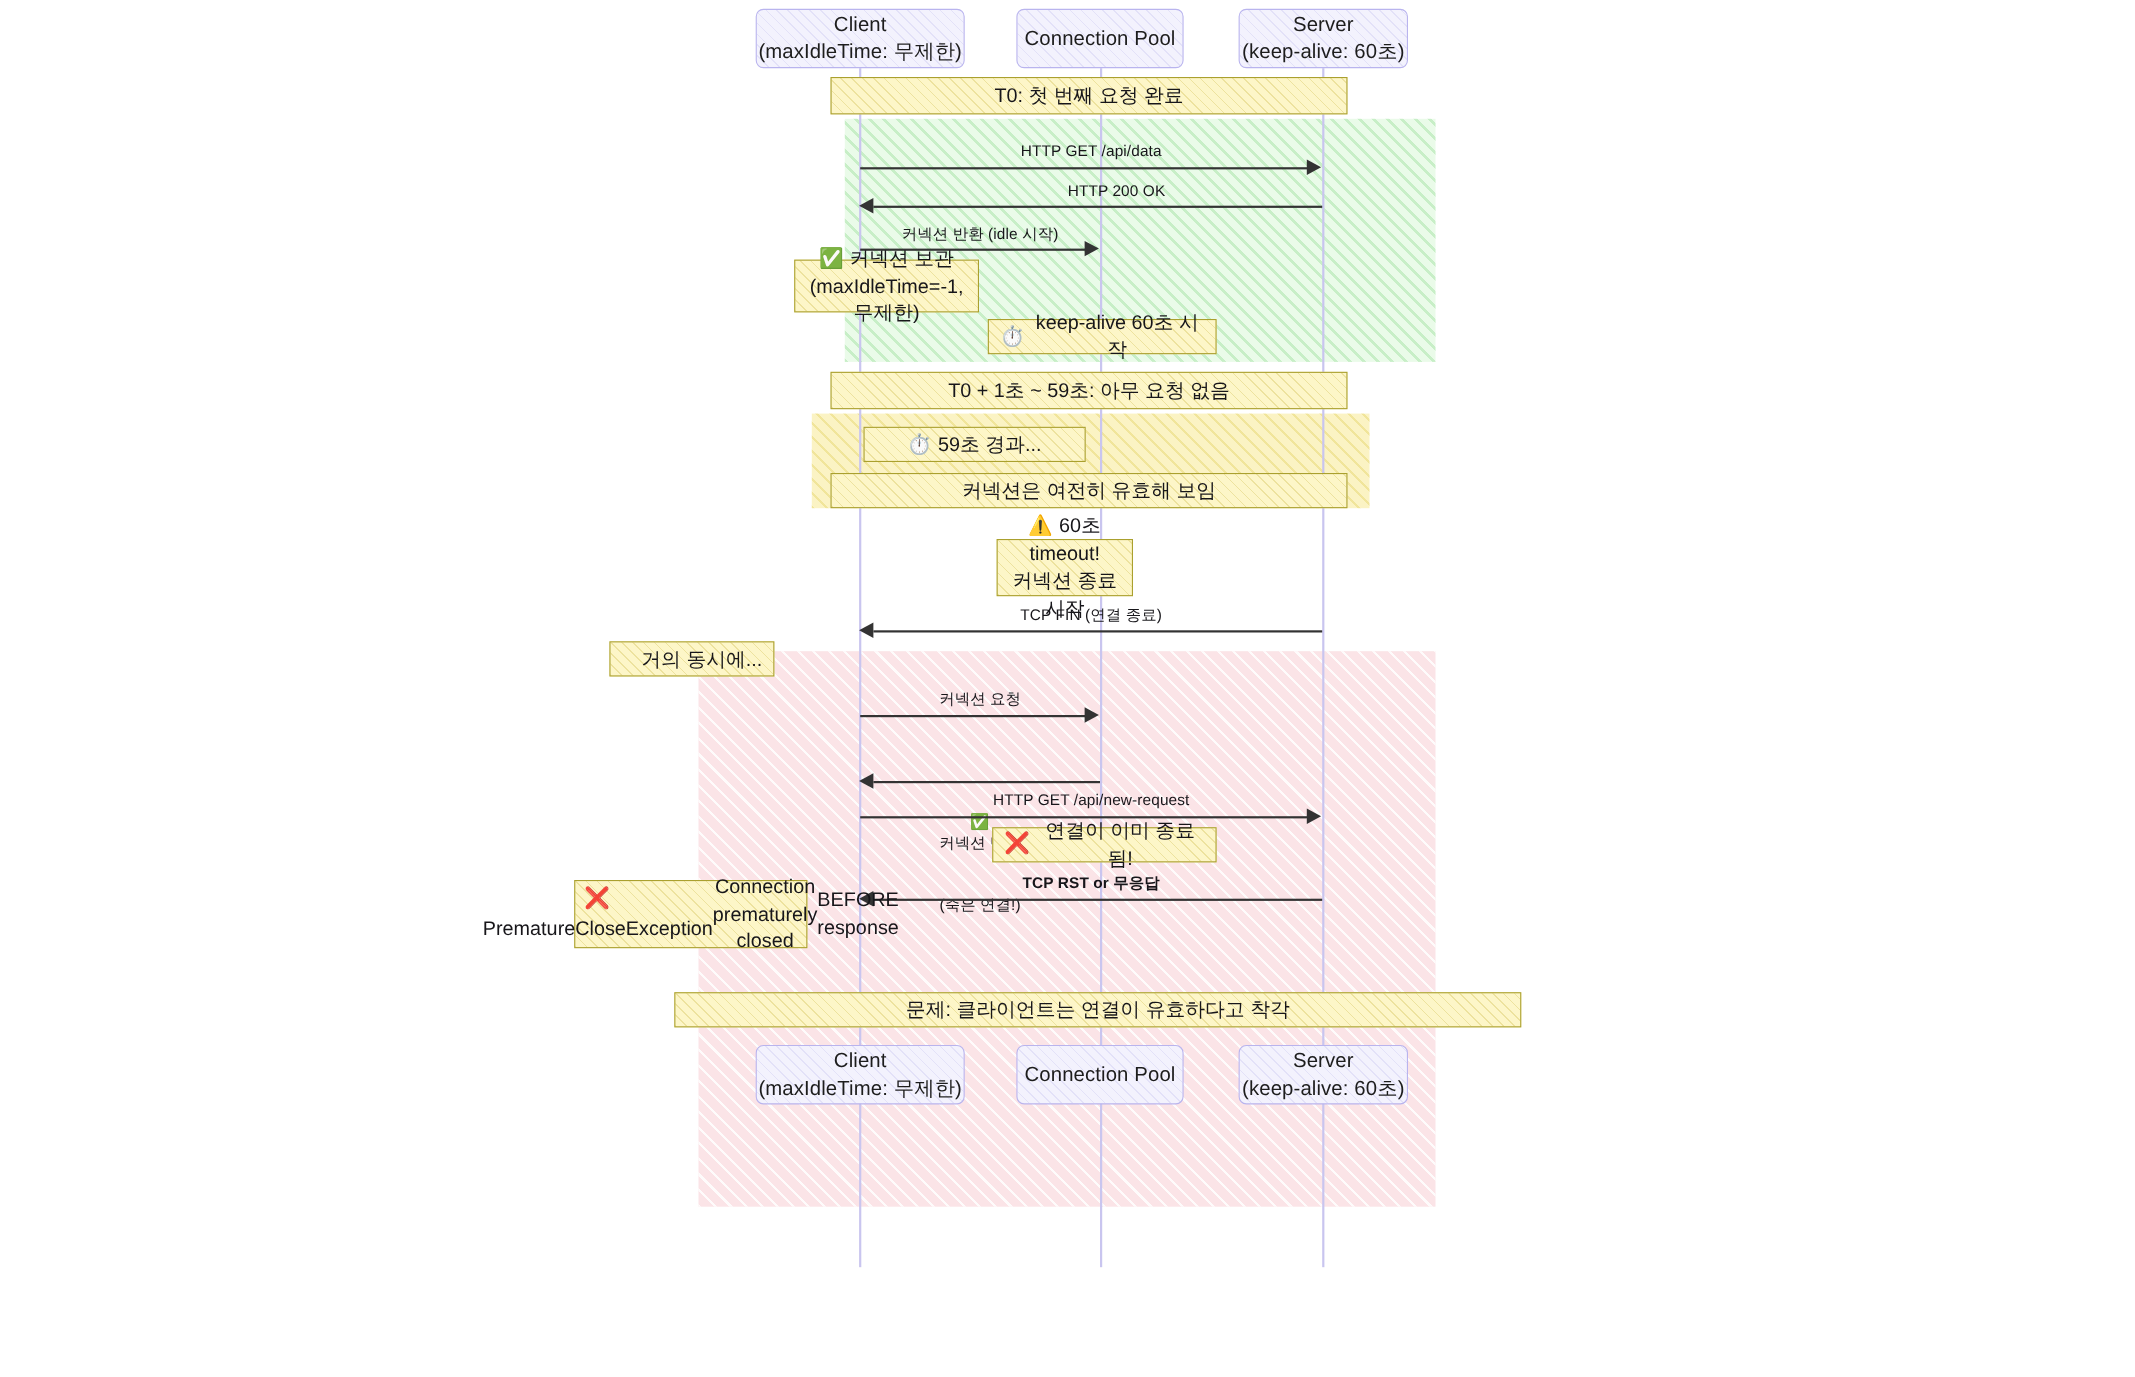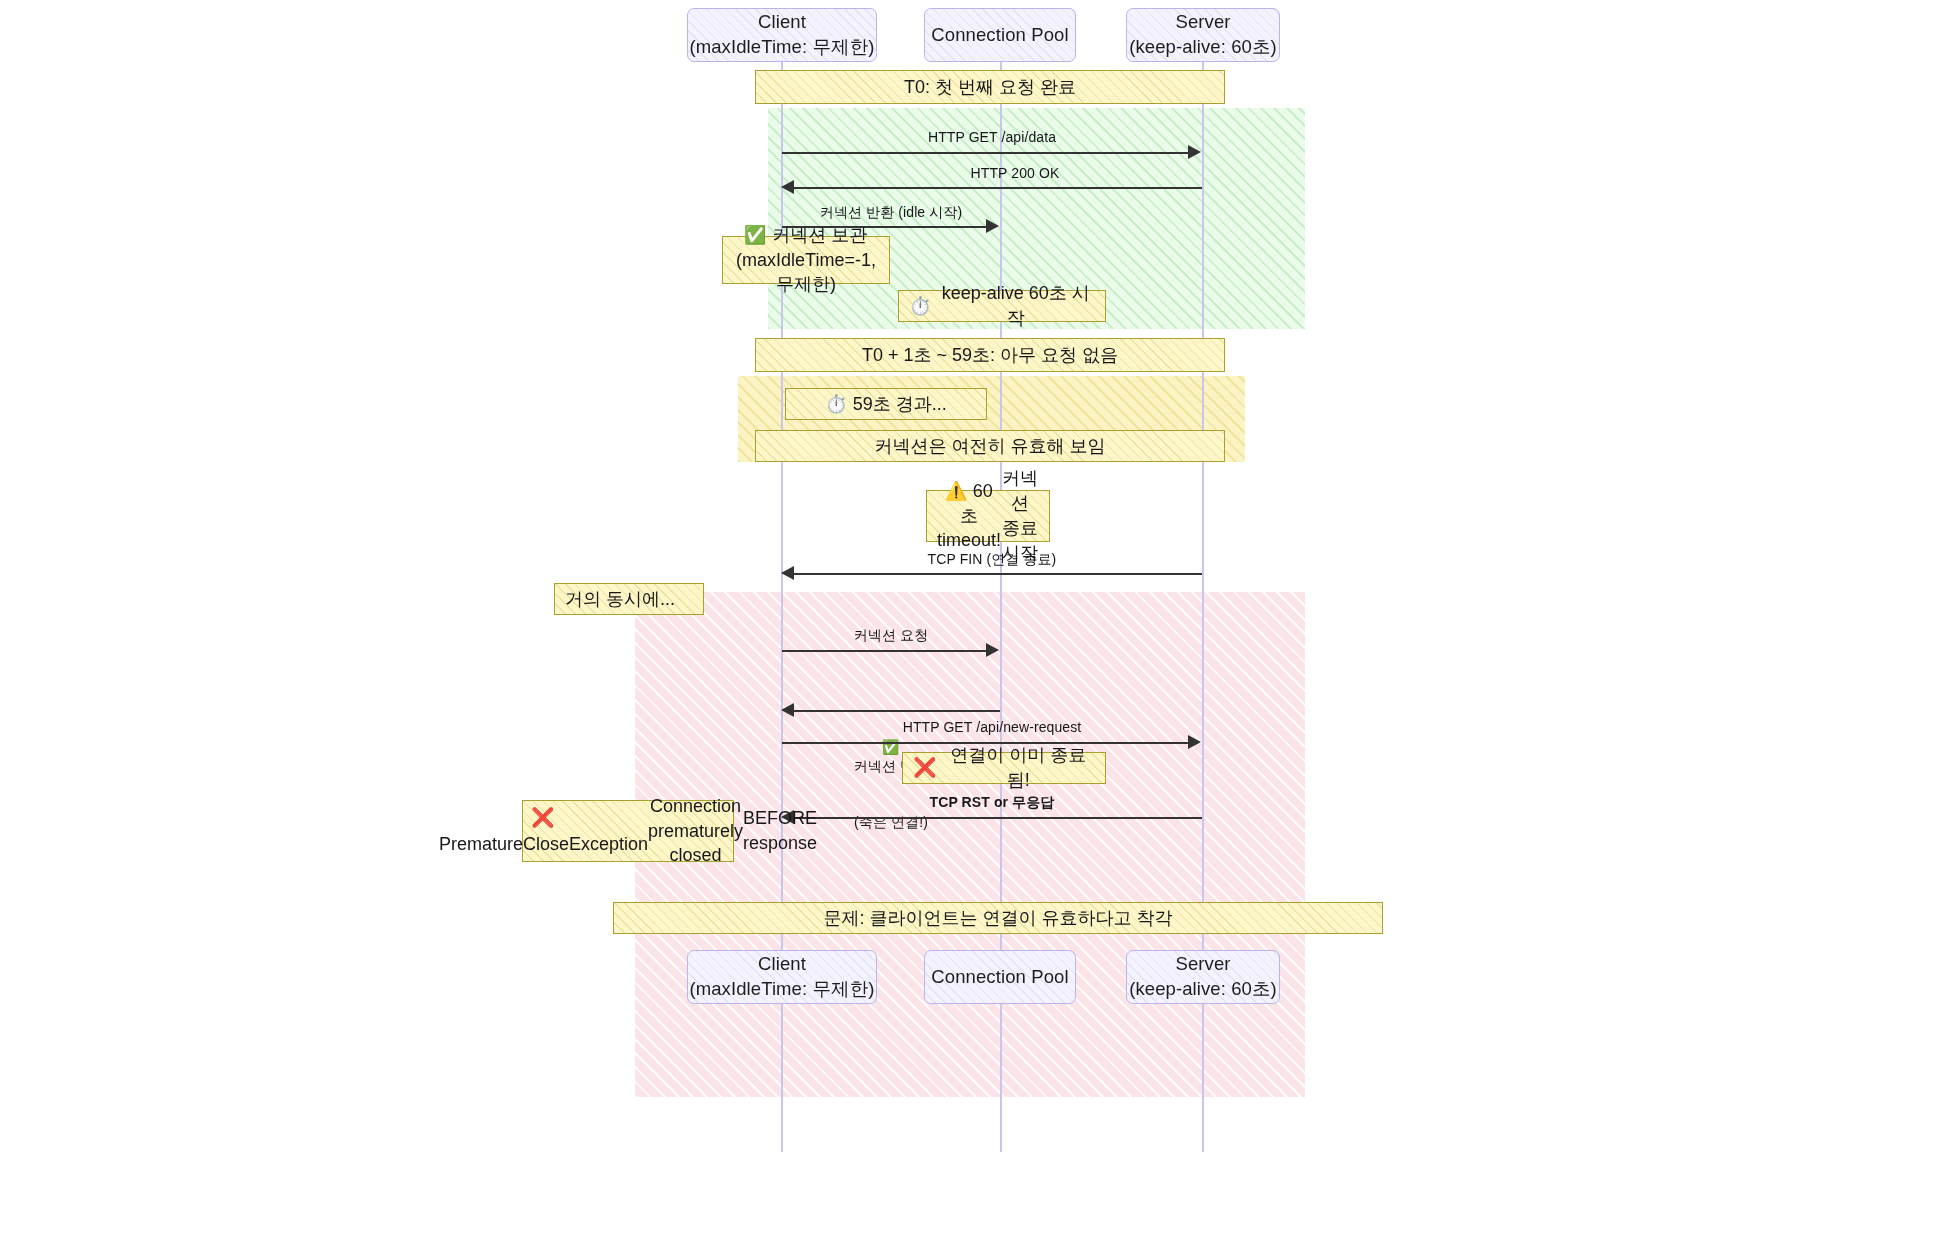--- a/index.html
+++ b/index.html
@@ -56,21 +56,21 @@
     position:absolute;
     border:1.4px solid #aaa02e;
     box-sizing:border-box;
     display:flex;align-items:center;justify-content:center;
     text-align:center;
     color:#17161a;
     font-size:18px;
     line-height:1.38;
     padding:5px 10px;
   }
-  .note.left{justify-content:flex-start;}
+  .note.left{justify-content:flex-end;}
 
   
   .msgline{position:absolute;height:0;border-top:2px solid #333333;}
   .arrowhead{position:absolute;width:0;height:0;}
   .arrow-right{
     border-top:7px solid transparent;border-bottom:7px solid transparent;
     border-left:13px solid #333333;
   }
   .arrow-left{
     border-top:7px solid transparent;border-bottom:7px solid transparent;
@@ -155,21 +155,21 @@
 
   <div class="note hatch-yellow" style="left:785px;top:388px;width:202px;height:32px;">
     <span style="margin-right:5px;">⏱️</span>
     <span>59초 경과...</span>
   </div>
 
   <div class="note hatch-yellow" style="left:755px;top:430px;width:470px;height:32px;">
     <span>커넥션은 여전히 유효해 보임</span>
   </div>
 
-  <div class="note hatch-yellow" style="left:906px;top:490px;width:124px;height:52px;margin-left:20px;">
+  <div class="note hatch-yellow" style="left:906px;top:490px;width:124px;height:52px;flex-direction:column;">
     <span>
       <span class="warn">⚠️</span>
       <span>60초 timeout!</span>
     </span>
     <span>커넥션 종료 시작</span>
   </div>
 
   <div class="msglabel" style="left:782px;top:550px;width:420px;"><span>TCP FIN (연결 종료)</span></div>
   <div class="msgline" style="left:794px;top:573px;width:408px;"></div>
   <div class="arrowhead arrow-left" style="left:781px;top:566px;"></div>

